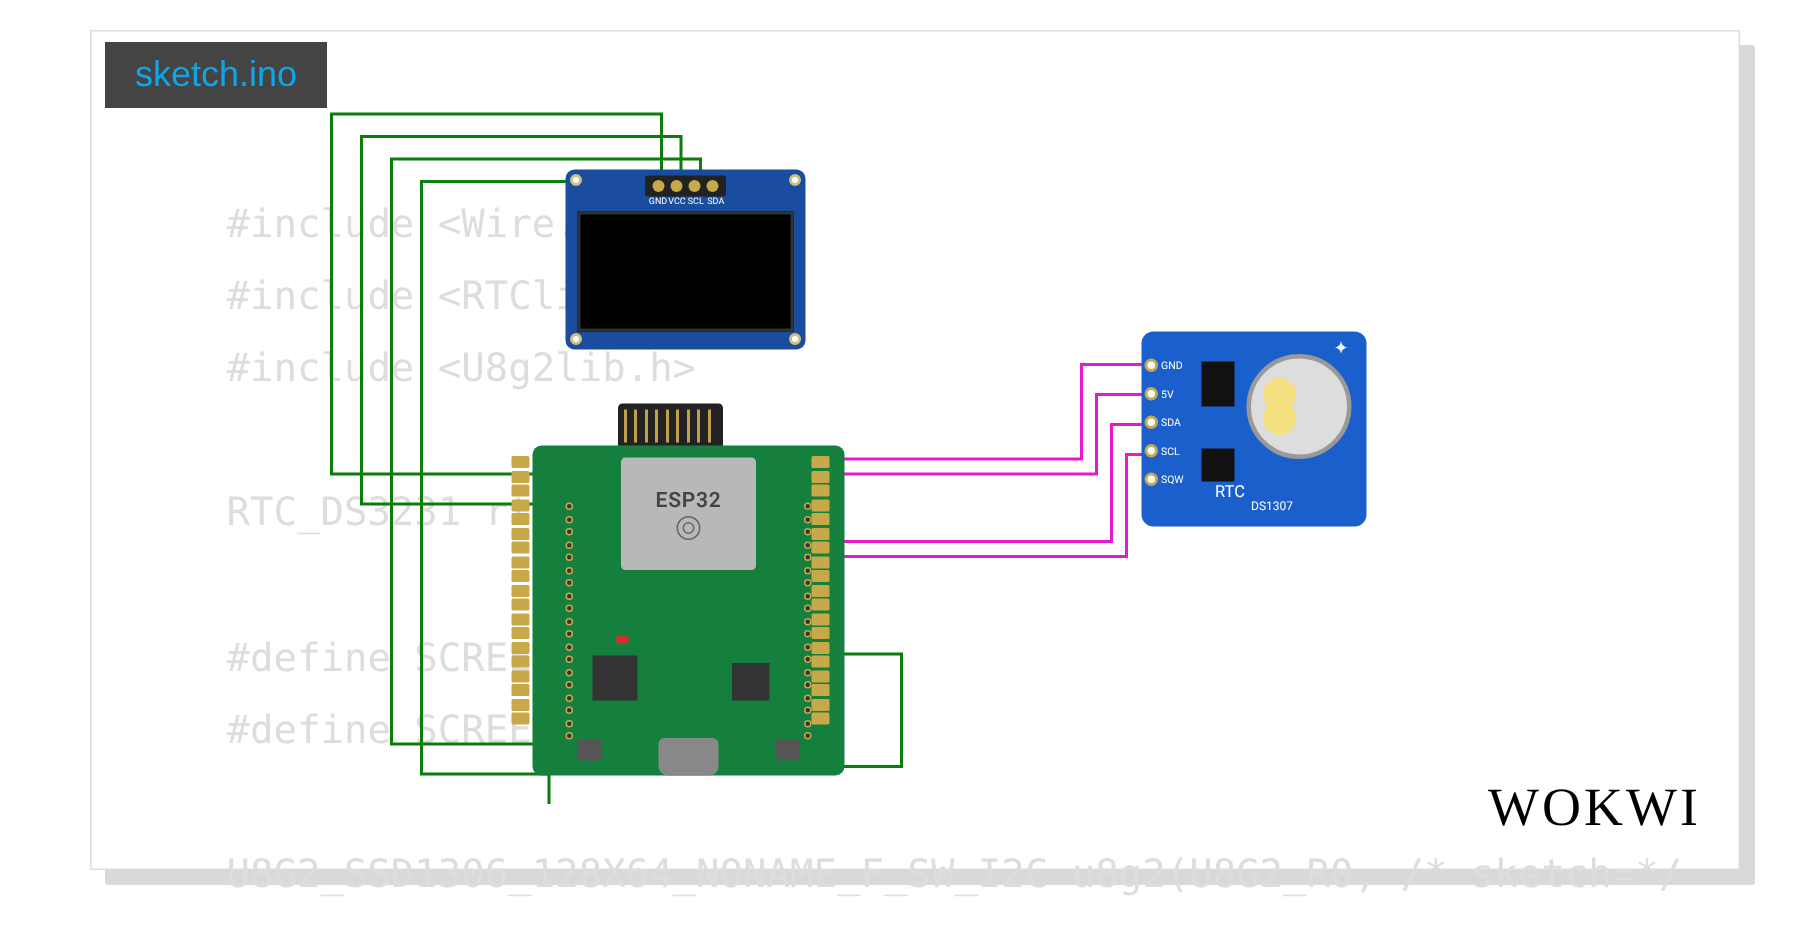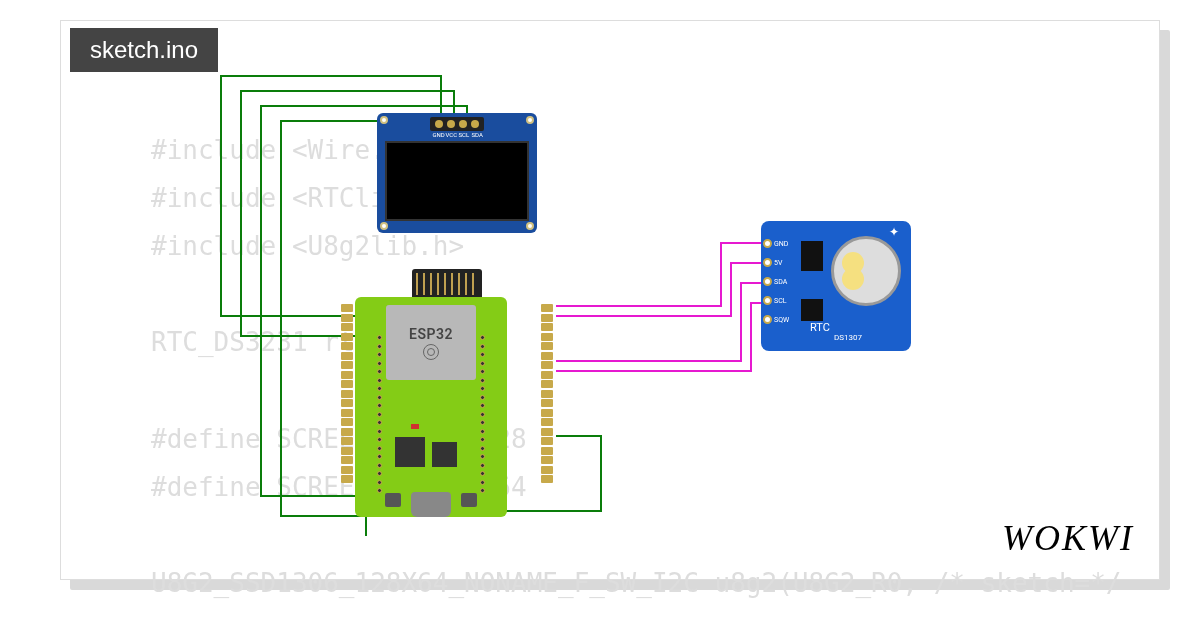--- a/index.html
+++ b/index.html
@@ -22,21 +22,21 @@
     position: absolute;
     left: 60px; top: 20px;
     width: 1100px; height: 560px;
     background: #fff;
     border: 1px solid #ddd;
   }
   .filename-tab {
     position: absolute;
     left: 70px; top: 28px;
     background: #444;
-    color: #ffffff;
+    color: #0ea5e9;
     padding: 8px 20px;
     font-size: 24px;
     z-index: 100;
     font-family: -apple-system, sans-serif;
   }
   .code-bg {
     position: absolute;
     left: 90px; top: 105px;
     font-family: "SF Mono", Monaco, Consolas, monospace;
     font-size: 26px;
@@ -76,21 +76,21 @@
   .oled-pin-labels span { font-size:6px; color:#fff; width:10px; text-align:center; }
   .oled-hole { position:absolute; width:8px; height:8px; border:2px solid #d0c080; border-radius:50%; background:#fff; }
 
   
   .esp32 {
     position: absolute;
     left: 276px; top: 248px;
     width: 220px; height: 260px;
     z-index: 20;
   }
-  .esp32-body { position:absolute; left:18px; top:28px; width:152px; height:220px; background:#84cc16; border-radius:6px; }
+  .esp32-body { position:absolute; left:18px; top:28px; width:208px; height:220px; background:#15803d; border-radius:6px; }
   .esp32-shield { position:absolute; left:50%; top:8px; transform:translateX(-50%); width:90px; height:75px; background:#b8b8b8; border-radius:3px; display:flex; align-items:center; justify-content:center; flex-direction:column; }
   .esp32-shield-label { font-size:14px; font-weight:600; color:#444; letter-spacing:0.5px; }
   .esp32-shield-logo { width:16px; height:16px; border:1.5px solid #666; border-radius:50%; margin-top:2px; position:relative; }
   .esp32-shield-logo::after{content:''; position:absolute; inset:3px; border:1px solid #666; border-radius:50%;}
   .esp32-antenna { position:absolute; left:50%; top:0px; transform:translateX(-50%); width:70px; height:30px; background:#222; border-radius:3px 3px 0 0; }
   .esp32-antenna-trace { position:absolute; inset:4px; background-image: repeating-linear-gradient(90deg, #c0a050 0 2px, transparent 2px 7px); }
   .esp32-pins-left, .esp32-pins-right { position:absolute; top:35px; display:flex; flex-direction:column; gap:1.5px; }
   .esp32-pins-left { left:4px; } .esp32-pins-right { right:4px; }
   .esp32-pin { width:12px; height:8px; background:#c7a94a; border-radius:1px; }
   .esp32-pins-holes-l, .esp32-pins-holes-r { position:absolute; top:38px; display:flex; flex-direction:column; gap:3.5px; }
@@ -126,21 +126,20 @@
 
   .wokwi-logo {
     position: absolute;
     right: 25px; bottom: 20px;
     font-family: "Comic Sans MS", cursive;
     font-size: 36px;
     font-weight: 400;
     letter-spacing: 2px;
     z-index: 50;
     color: #000;
-    font-style: italic;
   }
 </style>
 </head>
 <body>
 
 <div class="canvas-shadow"></div>
 <div class="canvas">
 
   <div class="code-bg"><span>#include &lt;Wire.h&gt;</span>
 <span>#include &lt;RTClib.h&gt;</span>

